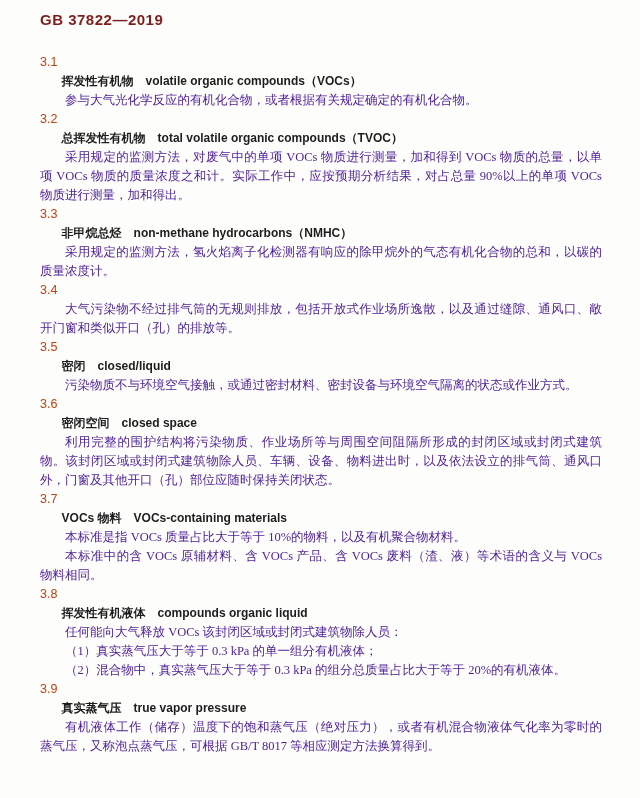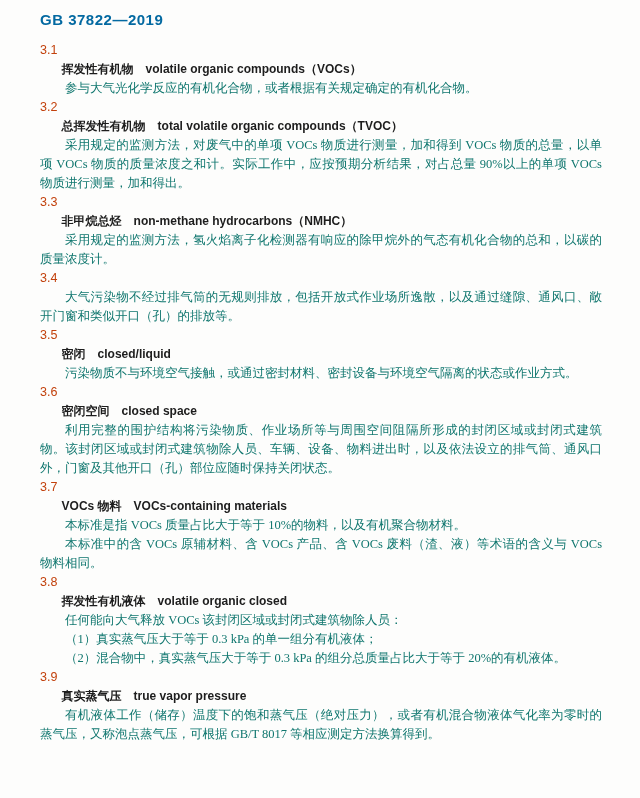--- a/index.html
+++ b/index.html
@@ -18,43 +18,43 @@
     font-family: "Liberation Serif", "DejaVu Serif", serif;
     font-size: 12.5px;
     line-height: 19px;
     overflow: hidden;
   }
   .doc-header {
     font-family: "Liberation Sans", "DejaVu Sans", sans-serif;
     font-weight: bold;
     font-size: 15px;
     letter-spacing: 0.5px;
-    margin: 0 0 12px 0;
-    color: #0369a1;
+    margin: 0 0 24px 0;
+    color: #7f1d1d;
   }
   section.def-section { margin: 0; }
   .sec-num {
     font-family: "Liberation Sans", "DejaVu Sans", sans-serif;
     font-size: 12.5px;
     color: #c2410c;
   }
   .term-line {
     font-family: "Liberation Sans", "DejaVu Sans", sans-serif;
     font-weight: bold;
     font-size: 12px;
     text-indent: 1.8em;
     color: #1d1d1d;
     white-space: nowrap;
   }
   .term-en { margin-left: 1em; }
   .para {
     margin: 0;
     text-indent: 2em;
     text-align: justify;
-    color: #0f766e;
+    color: #4c1d95;
   }
 </style>
 </head>
 <body>
 
 <div class="page">
   <div class="doc-header">GB 37822—2019</div>
   <div id="sections-root">
       <section class="def-section">
         <div class="sec-num">3.1</div>
@@ -86,21 +86,21 @@
         <p class="para">利用完整的围护结构将污染物质、作业场所等与周围空间阻隔所形成的封闭区域或封闭式建筑物。该封闭区域或封闭式建筑物除人员、车辆、设备、物料进出时，以及依法设立的排气筒、通风口外，门窗及其他开口（孔）部位应随时保持关闭状态。</p>
       </section>
       <section class="def-section">
         <div class="sec-num">3.7</div>
         <div class="term-line"><span class="term-cn">VOCs 物料</span><span class="term-en">VOCs-containing materials</span></div>
         <p class="para">本标准是指 VOCs 质量占比大于等于 10%的物料，以及有机聚合物材料。</p>
         <p class="para">本标准中的含 VOCs 原辅材料、含 VOCs 产品、含 VOCs 废料（渣、液）等术语的含义与 VOCs 物料相同。</p>
       </section>
       <section class="def-section">
         <div class="sec-num">3.8</div>
-        <div class="term-line"><span class="term-cn">挥发性有机液体</span><span class="term-en">volatile organic closed</span></div>
+        <div class="term-line"><span class="term-cn">挥发性有机液体</span><span class="term-en">compounds organic liquid</span></div>
         <p class="para">任何能向大气释放 VOCs 该封闭区域或封闭式建筑物除人员：</p>
         <p class="para">（1）真实蒸气压大于等于 0.3 kPa 的单一组分有机液体；</p>
         <p class="para">（2）混合物中，真实蒸气压大于等于 0.3 kPa 的组分总质量占比大于等于 20%的有机液体。</p>
       </section>
       <section class="def-section">
         <div class="sec-num">3.9</div>
         <div class="term-line"><span class="term-cn">真实蒸气压</span><span class="term-en">true vapor pressure</span></div>
         <p class="para">有机液体工作（储存）温度下的饱和蒸气压（绝对压力），或者有机混合物液体气化率为零时的蒸气压，又称泡点蒸气压，可根据 GB/T 8017 等相应测定方法换算得到。</p>
       </section>
     </div>

